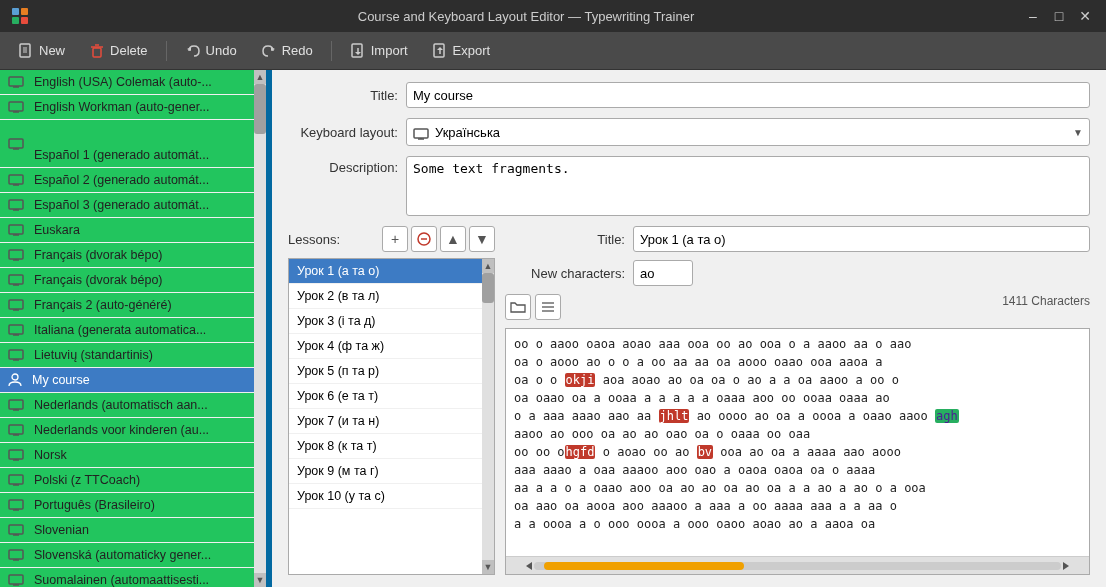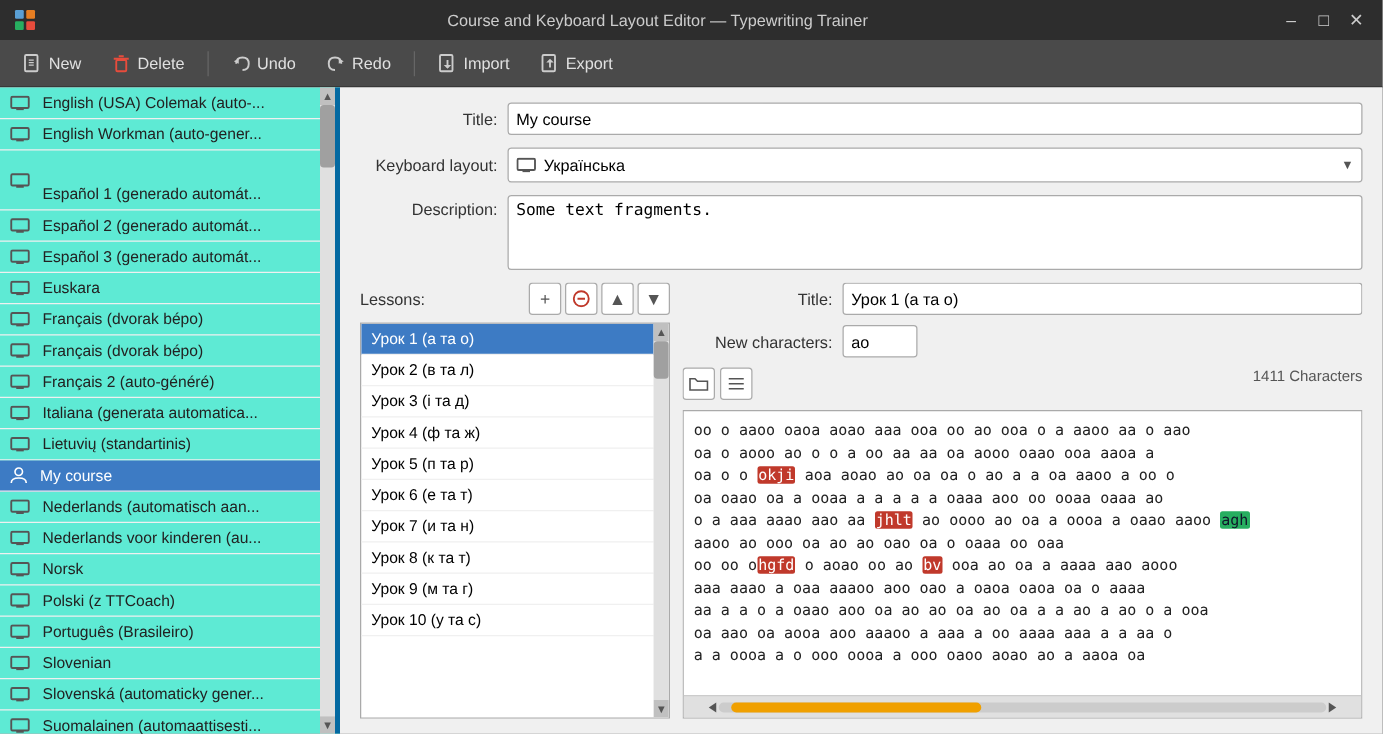--- a/index.html
+++ b/index.html
@@ -53,22 +53,22 @@
     
     .main-content {
       display: flex;
       height: calc(587px - 32px - 38px);
       background: #f0f0f0;
     }
 
     
     .sidebar {
       width: 272px;
-      background: #5eead4;
-      border-right: 4px solid #0369a1;
+      background: #22c55e;
+      border-right: 6px solid #0369a1;
       overflow: hidden;
       display: flex;
       flex-direction: column;
     }
     .sidebar-list {
       overflow-y: auto;
       flex: 1;
     }
     .sidebar-item {
       display: flex; align-items: center; gap: 6px;
@@ -137,21 +137,21 @@
 
     
     .lessons-section {
       display: flex;
       gap: 10px;
       flex: 1;
       overflow: hidden;
     }
 
     .lessons-left {
-      width: 248px;
+      width: 207px;
       display: flex;
       flex-direction: column;
       gap: 6px;
     }
 
     .lessons-header {
       display: flex; align-items: center; justify-content: space-between;
     }
     .lessons-label { font-size: 13px; color: #333; }
     .lessons-controls { display: flex; gap: 3px; }
@@ -252,21 +252,21 @@
     }
     .hscroll-thumb {
       height: 8px; width: 200px; background: #f0a000; border-radius: 4px;
       position: absolute; left: 10px;
     }
 
     .highlight-red {
       background: #c0392b; color: #fff; border-radius: 2px; padding: 0 1px;
     }
     .highlight-green {
-      background: #27ae60; color: #0f172a; border-radius: 2px; padding: 0 1px;
+      background: #27ae60; color: #4c1d95; border-radius: 2px; padding: 0 1px;
     }
 
     
     .sidebar-list::-webkit-scrollbar,
     .lessons-scroll::-webkit-scrollbar,
     .text-area-scroll::-webkit-scrollbar { width: 12px; }
     .sidebar-list::-webkit-scrollbar-track,
     .lessons-scroll::-webkit-scrollbar-track,
     .text-area-scroll::-webkit-scrollbar-track { background: #e0e0e0; }
     .sidebar-list::-webkit-scrollbar-thumb,
@@ -548,21 +548,21 @@
   <div class="right-panel">
 
     <div class="form-row">
       <span class="form-label">Title:</span>
       <input class="form-input" type="text" value="My course" style="">
     </div>
 
     <div class="form-row">
       <span class="form-label">Keyboard layout:</span>
       <div class="form-select">
-        <span style="display:flex; align-items:center; gap:6px;">
+        <span style="display:flex; align-items:flex-end; gap:6px;">
           <svg width="16" height="12" viewBox="0 0 16 12">
             <rect x="1" y="1" width="14" height="9" rx="1" fill="none" stroke="#555" stroke-width="1.5"></rect>
             <line x1="5" y1="11" x2="11" y2="11" stroke="#555" stroke-width="1.5"></line>
             <line x1="8" y1="10" x2="8" y2="11" stroke="#555" stroke-width="1.5"></line>
           </svg>
           <span>Українська</span>
         </span>
         <span style="font-size:10px; color:#555;">▼</span>
       </div>
     </div>

